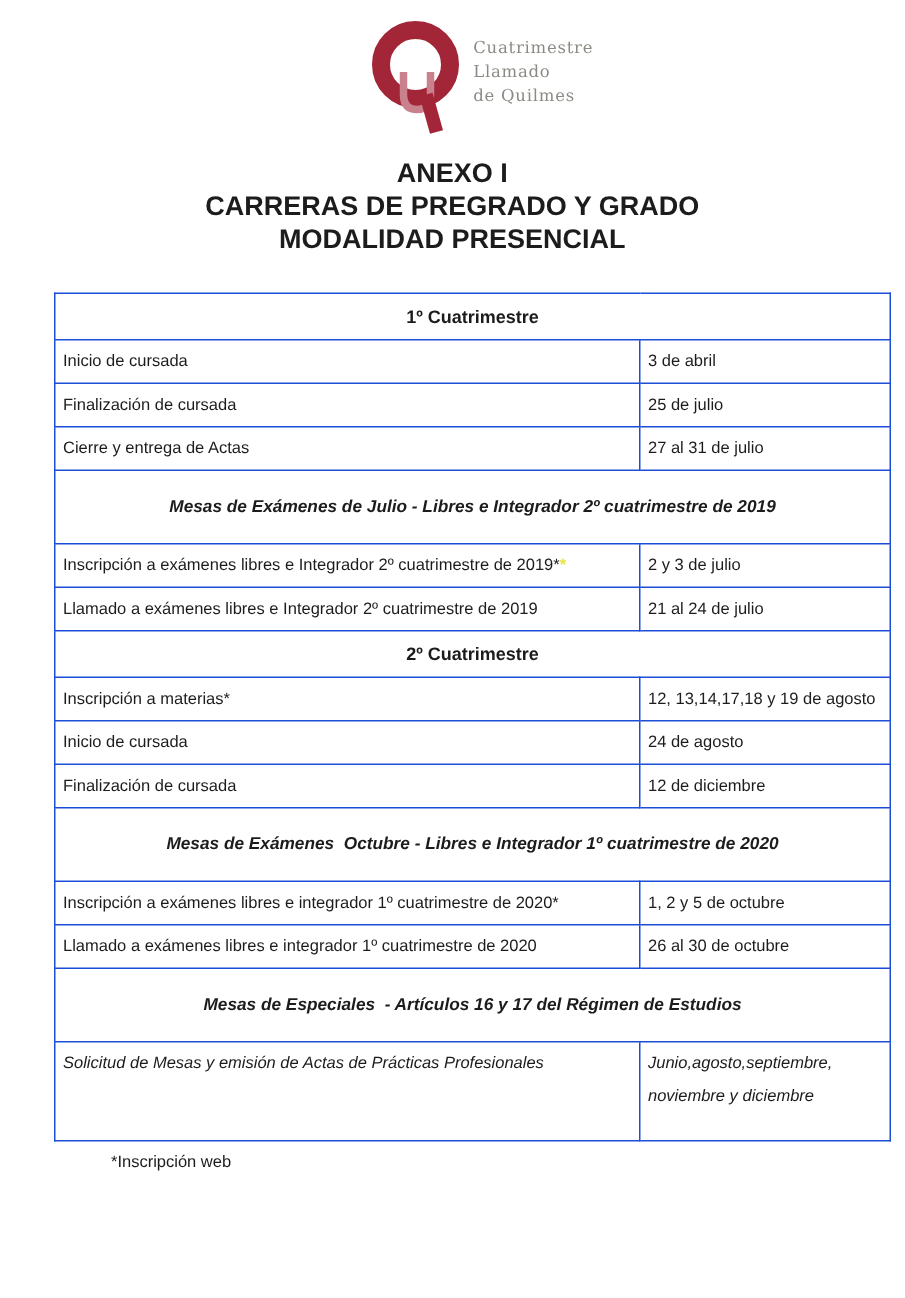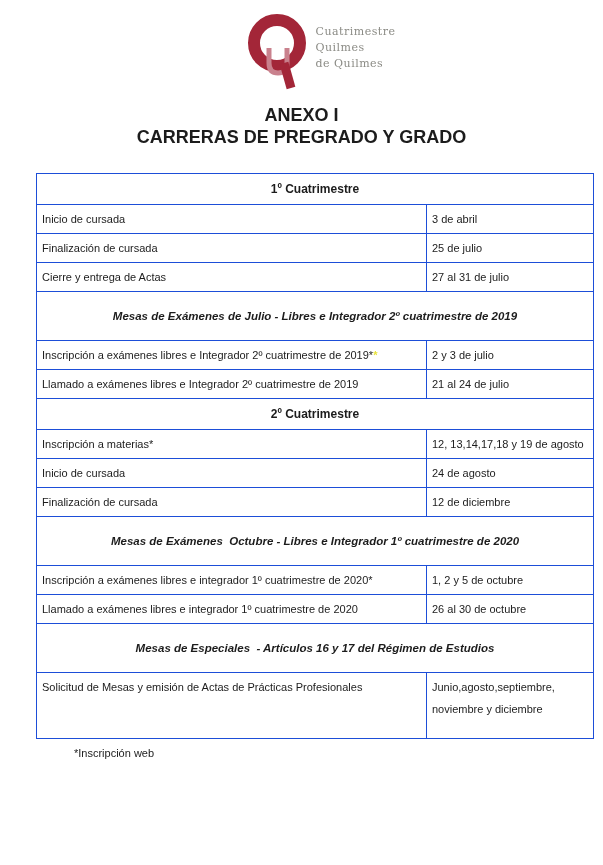--- a/index.html
+++ b/index.html
@@ -58,21 +58,21 @@
     color: #1c1c1c;
     word-wrap: break-word;
   }
   tr.sec td {
     text-align: center;
     font-weight: bold;
     white-space: pre-wrap;
   }
   tr.sec-minor td { font-size: 12px; padding: 4px 0 4px 0; }
   tr.sec-major td { font-size: 11.5px; font-style: italic; padding: 13px 2px; }
-  tr.row-tall td { padding-bottom: 18px; }
+  tr.row-tall td { padding-bottom: 18px; font-style: italic; }
   .hl-mark { color: #e8e33a; font-weight: bold; }
   
   .footnote {
     margin: 6px 0 0 74px;
     font-size: 11px;
     line-height: 16px;
     color: #1c1c1c;
   }
 </style>
 </head>
@@ -81,28 +81,29 @@
 <div class="page">
 
   <div class="logo-row">
     <svg class="logo-mark" viewBox="0 0 62 80">
       <circle cx="30" cy="33" r="23" fill="none" stroke="#a32638" stroke-width="12"></circle>
       <path d="M22 38 L22 53 Q22 63 31 63 Q40 63 40 53 L40 38" fill="none" stroke="#c9818d" stroke-width="5"></path>
       <path d="M37 53 L44 78" fill="none" stroke="#a32638" stroke-width="9"></path>
     </svg>
     <div class="logo-text">
       <div>Cuatrimestre</div>
-      <div>Quilmes</div>
+      <div>Llamado</div>
       <div>de Quilmes</div>
     </div>
   </div>
 
   <div class="titles">
     <div>ANEXO I</div>
     <div>CARRERAS DE PREGRADO Y GRADO</div>
+    <div>MODALIDAD PRESENCIAL</div>
   </div>
 
   <table class="calendar">
     <colgroup>
         <col class="c1">
         <col class="c2">
       </colgroup>
 
     <tbody>
         <tr class="sec sec-minor">

